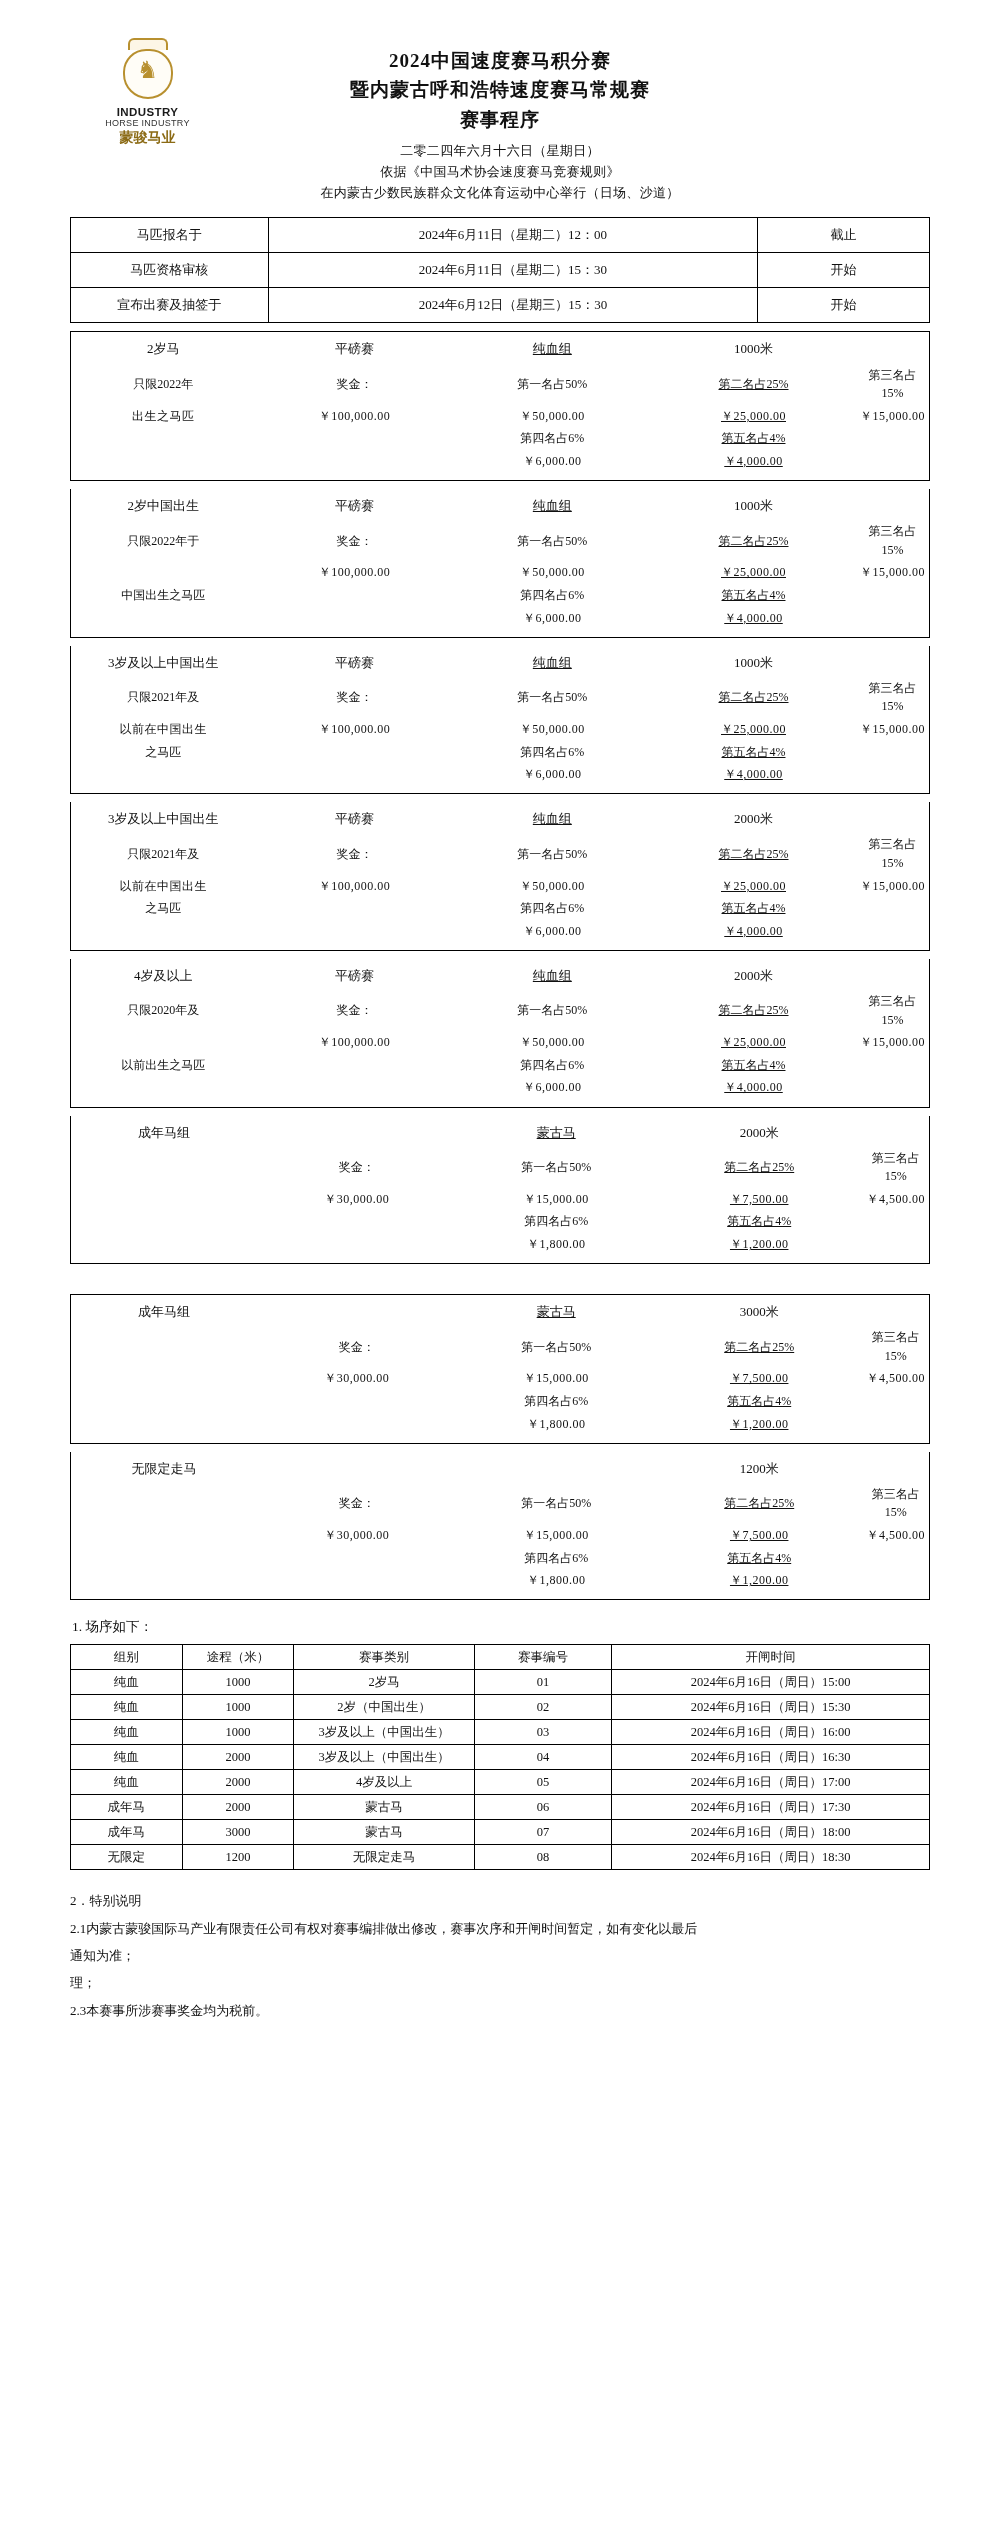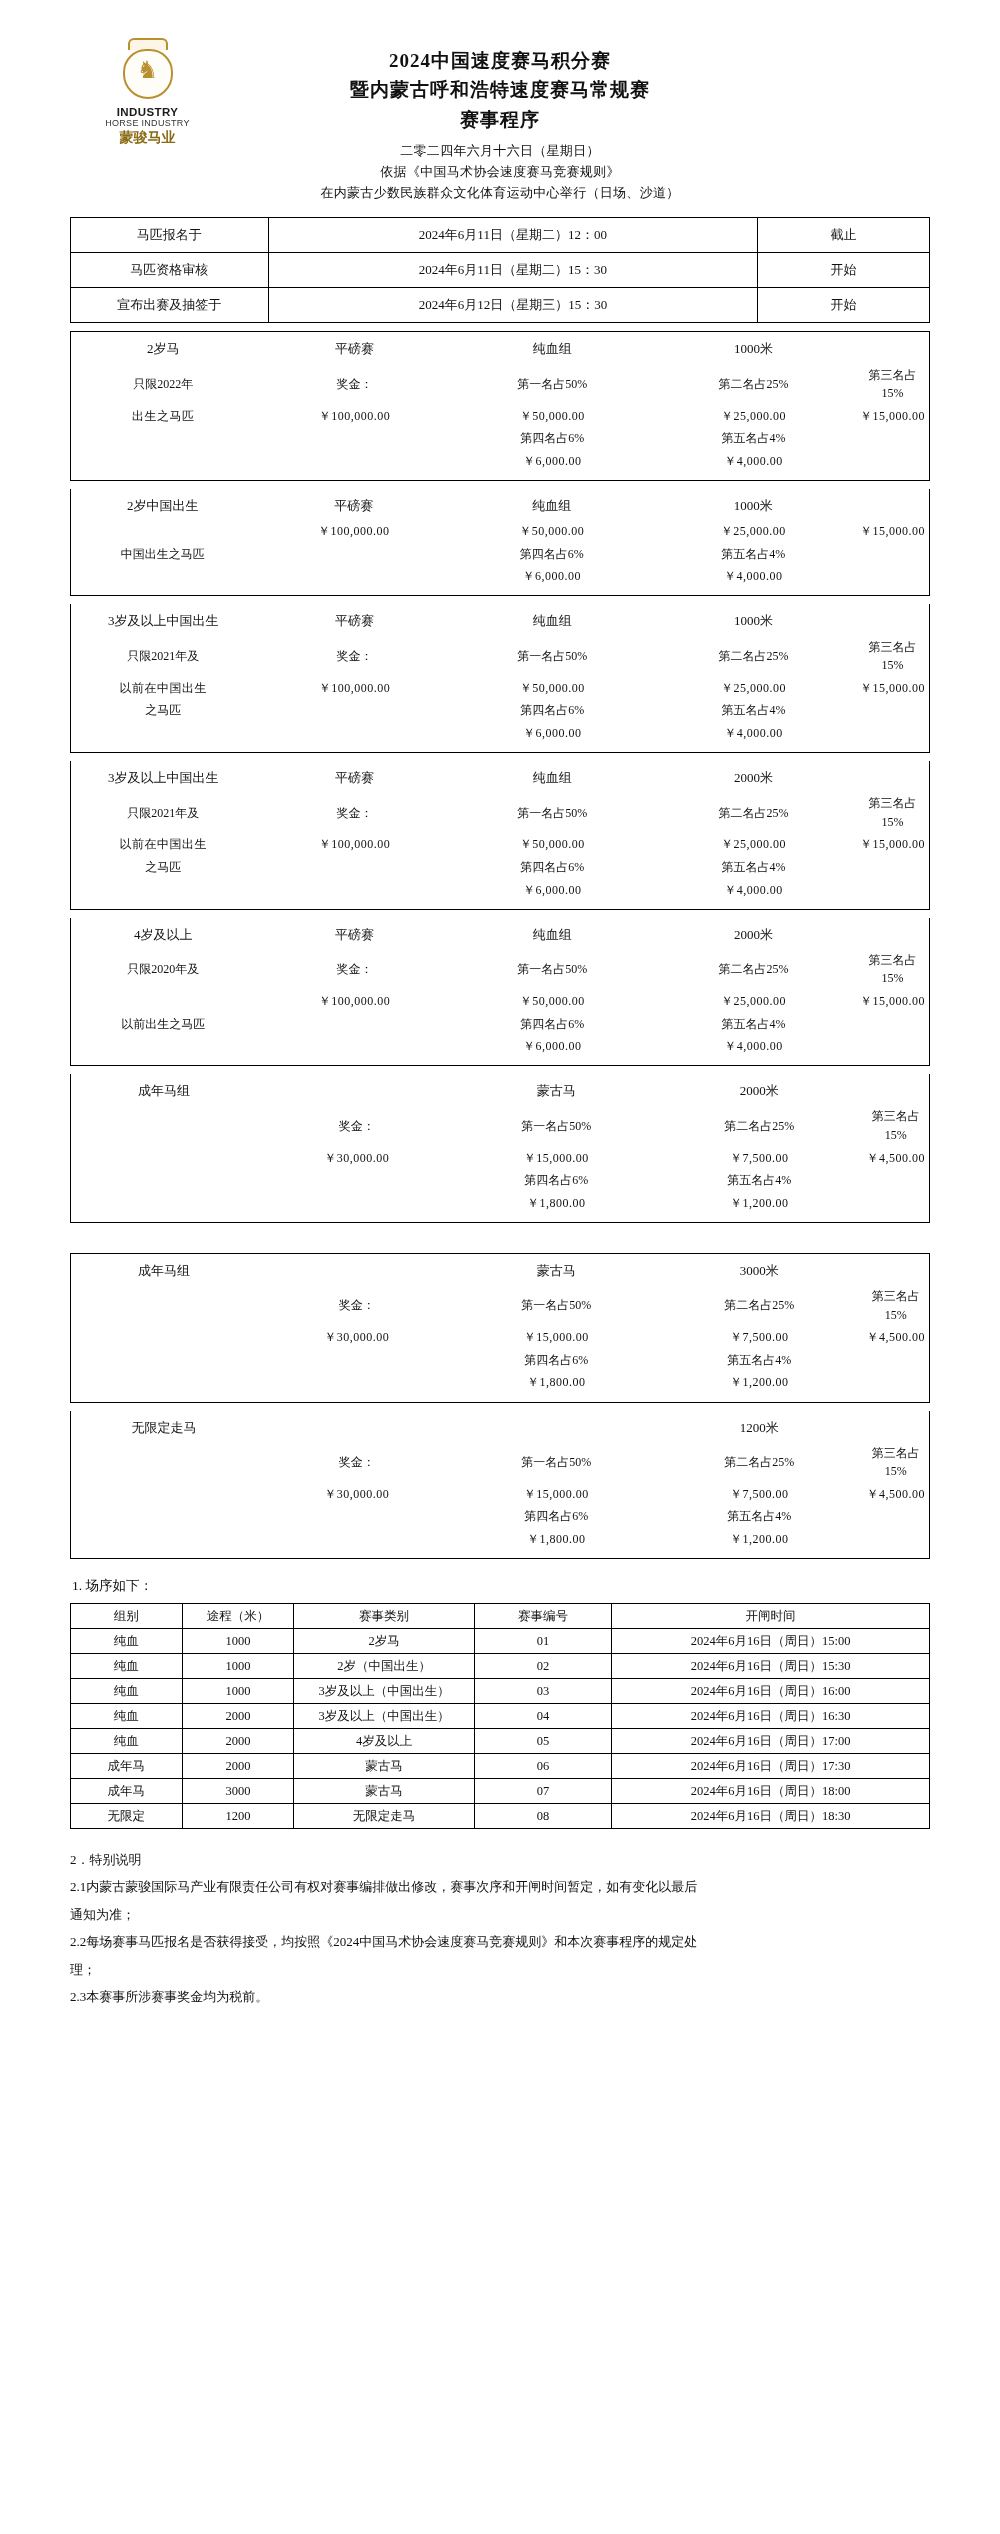--- a/index.html
+++ b/index.html
@@ -110,21 +110,21 @@
   .race-block { border:1px solid #000; border-top:none; }
   .race-block.first { border-top:1px solid #000; }
   .blk-head td {
     font-size:13px;
     padding-top:7px;
     padding-bottom:4px;
   }
   .blk-row td { font-size:12px; }
   .col-a { width:24%; text-align:center; }
   .col-b { width:25%; text-align:center; }
-  .col-c { width:25%; text-align:center; }
+  .col-c { width:25%; text-align:center;text-decoration:underline; }
   .col-d { width:26%; text-align:center; }
   .mono { font-family:"Liberation Serif","DejaVu Serif",serif; letter-spacing:.5px; }
   .blk-pad-bottom { height:8px; }
 
   .gap-block { height:22px; }
 
   
   .sec-title {
     font-size:13.5px;
     margin:18px 0 8px 2px;
@@ -242,20 +242,27 @@
     </table>
 
     <table class="race-table race-block">
       <tbody>
         <tr class="blk-head">
           <td class="col-a">2岁中国出生</td>
           <td class="col-b">平磅赛</td>
           <td class="col-c">纯血组</td>
           <td class="col-d">1000米</td>
         </tr>
+        <tr class="blk-row">
+          <td class="col-a">只限2022年于</td>
+          <td class="col-b">奖金：</td>
+          <td class="col-b">第一名占50%</td>
+          <td class="col-c">第二名占25%</td>
+          <td class="col-d">第三名占15%</td>
+        </tr>
         <tr class="blk-row mono">
           <td class="col-a"></td>
           <td class="col-b">￥100,000.00</td>
           <td class="col-b">￥50,000.00</td>
           <td class="col-c">￥25,000.00</td>
           <td class="col-d">￥15,000.00</td>
         </tr>
         <tr class="blk-row">
           <td class="col-a">中国出生之马匹</td>
           <td class="col-b"></td>
@@ -603,18 +610,17 @@
         <td>08</td>
         <td>2024年6月16日（周日）18:30</td>
       </tr>
     </tbody>
   </table>
 
   <div class="notes">
     <p>2．特别说明</p>
     <p>2.1内蒙古蒙骏国际马产业有限责任公司有权对赛事编排做出修改，赛事次序和开闸时间暂定，如有变化以最后</p>
     <p>通知为准；</p>
-    <p>2.2每场赛事马匹报名是否获得接受，均按照《2024中国马术协会速度赛马竞赛规则》和本次赛事程序的规定处</p>
     <p>理；</p>
     <p>2.3本赛事所涉赛事奖金均为税前。</p>
   </div>
 
 </div>
 
 </body></html>

